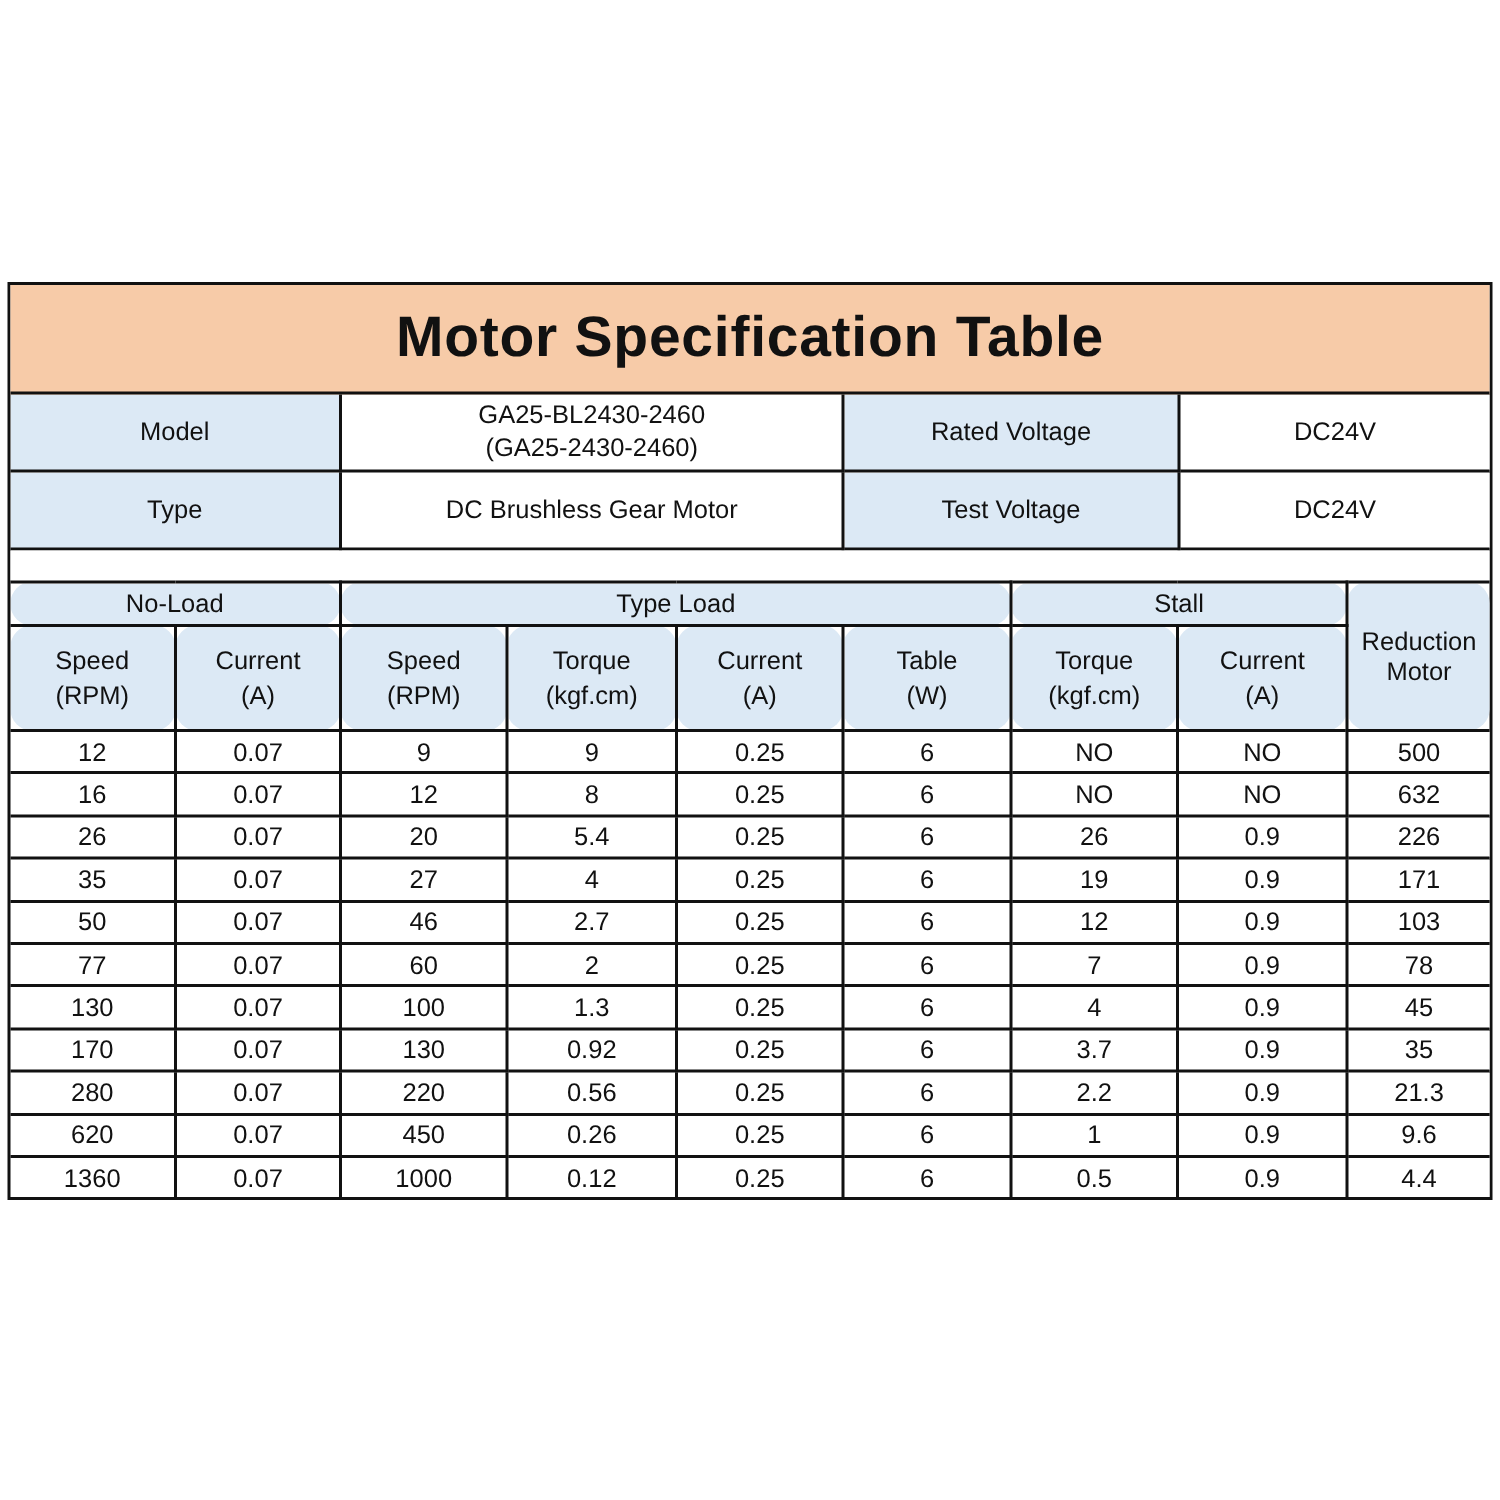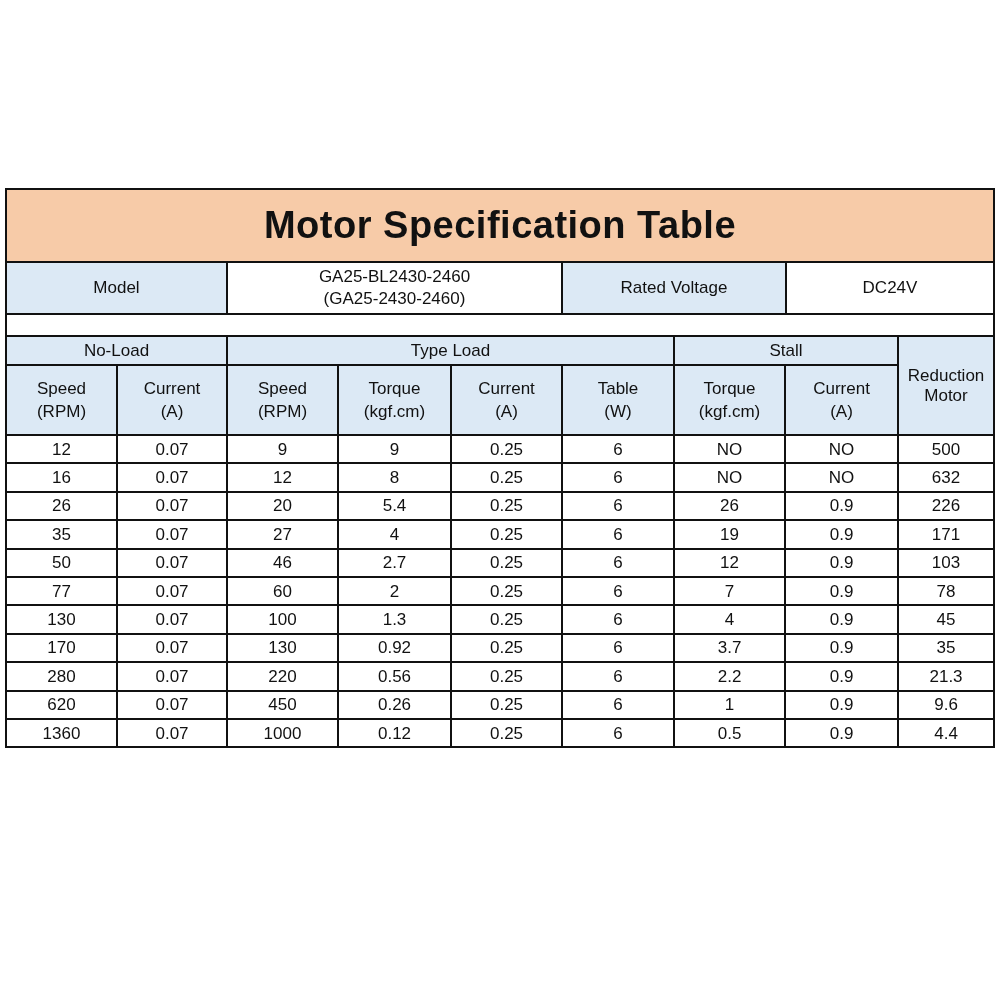--- a/index.html
+++ b/index.html
@@ -56,21 +56,21 @@
   .spec-table tr:last-child td   { border-bottom: none; }
 
   .info-table td { height: 50px; }
   .cell-label  { background: #DCE9F5; }
   .cell-value  { background: #ffffff; line-height: 22px; }
 
   .spacer-row {
     height: 20px;
     background: #ffffff;
   }
-  .spec-table th { background: #DCE9F5; }
+  .spec-table th { background: #DCE9F5; border-radius: 14px; }
   .spec-table .group-row th { height: 27px; }
   .spec-table .sub-row th   { height: 68px; line-height: 23px; }
   .spec-table td {
     height: 26.4px;
     background: #ffffff;
     line-height: 1;
   }
 </style>
 </head>
 <body>
@@ -89,20 +89,26 @@
         <col>
     </colgroup>
     <tbody>
       <tr>
         <td class="cell-label">Model</td>
         <td class="cell-value">
           <div>GA25-BL2430-2460</div>
           <div>(GA25-2430-2460)</div>
         </td>
         <td class="cell-label">Rated Voltage</td>
+        <td class="cell-value">DC24V</td>
+      </tr>
+      <tr>
+        <td class="cell-label">Type</td>
+        <td class="cell-value">DC Brushless Gear Motor</td>
+        <td class="cell-label">Test Voltage</td>
         <td class="cell-value">DC24V</td>
       </tr>
     </tbody>
   </table>
 
   <div class="spacer-row"></div>
 
   <table class="spec-table">
     <colgroup>
       <col style="width:110px">

